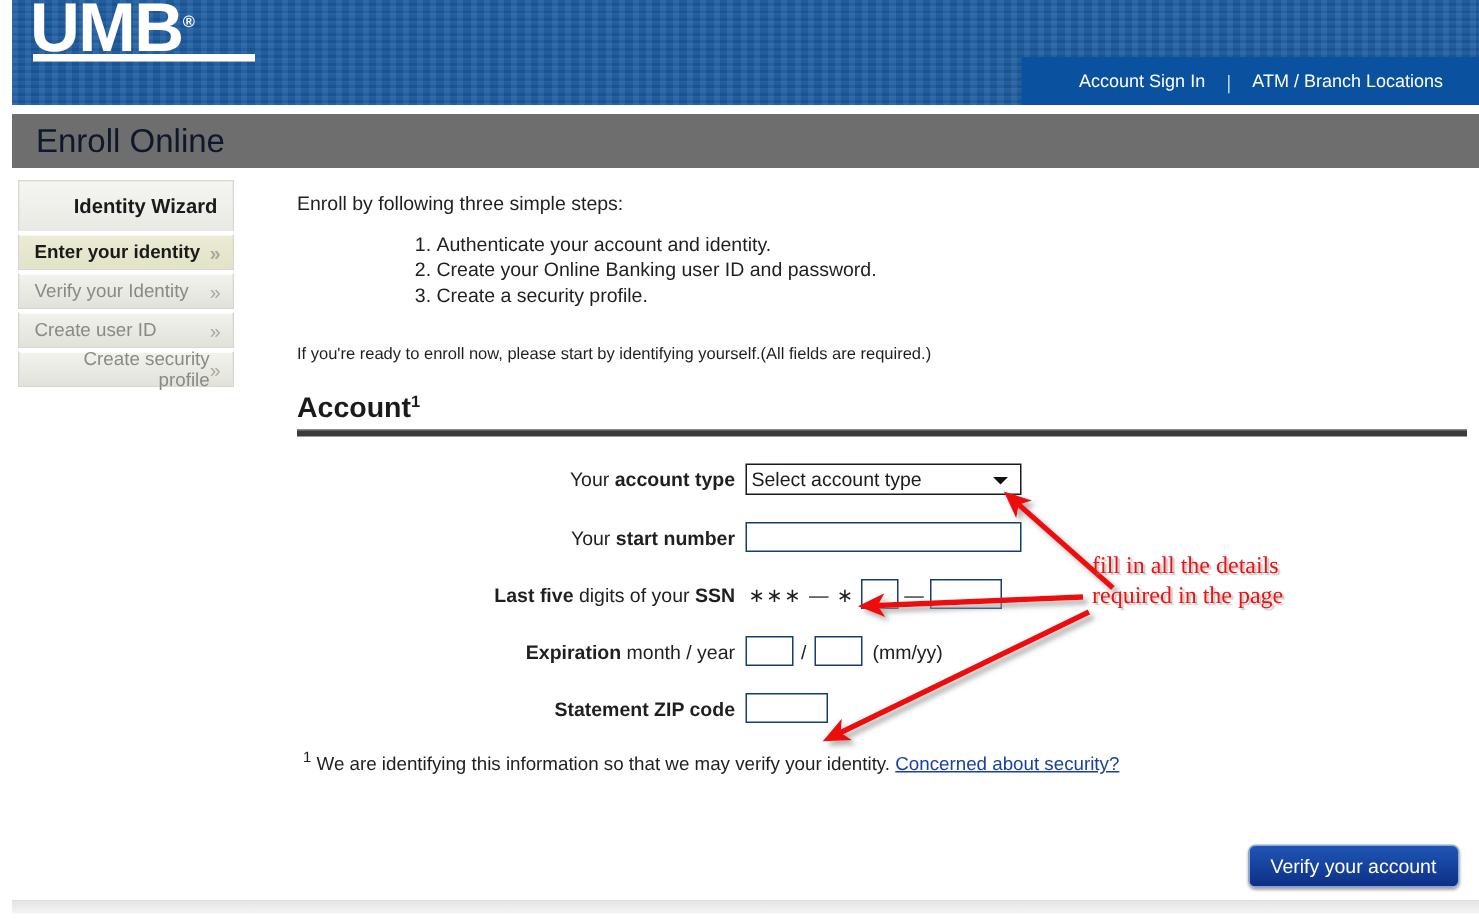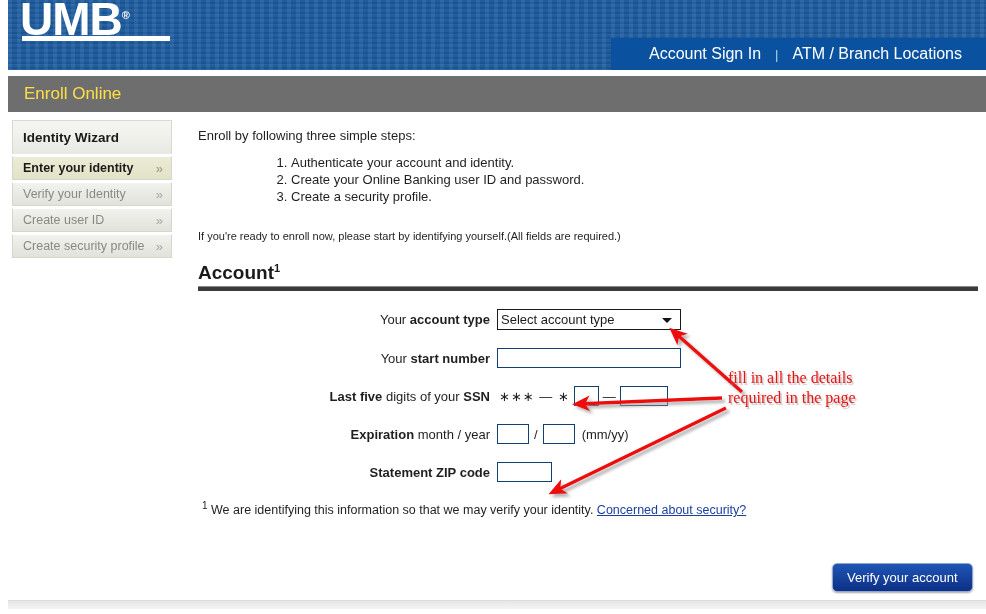--- a/index.html
+++ b/index.html
@@ -69,53 +69,54 @@
     top: 38px;
     height: 32px;
     background: #0a52a0;
     display: flex;
     align-items: center;
     padding: 0 10px 0 24px;
   }
   .topnav a {
     color: #ffffff;
     text-decoration: none;
-    font-size: 16px;
+    font-size: 12px;
     padding: 0 14px;
     white-space: nowrap;
   }
   .topnav .sep {
     color: #b6d2ea;
     font-size: 13px;
   }
 
   
   .titlebar {
     position: absolute;
     left: 8px;
     top: 76px;
     width: 978px;
     height: 36px;
     background: #6e6e6e;
     display: flex;
     align-items: center;
   }
   .titlebar .title {
-    color: #fde047;
-    font-size: 17px;
+    color: #0f172a;
+    font-size: 22px;
     padding-left: 16px;
     font-weight: normal;
   }
 
   
   .sidebar {
     position: absolute;
     left: 12px;
     top: 120px;
-    width: 160px;
+    width: 144px;
+    text-align: right;
   }
   .wizard-head {
     background: linear-gradient(#f5f5f2, #e9e9e4);
     border: 1px solid #d9d9d2;
     border-bottom: none;
     padding: 9px 10px;
     font-weight: bold;
     font-size: 13.5px;
     color: #1a1a1a;
   }

